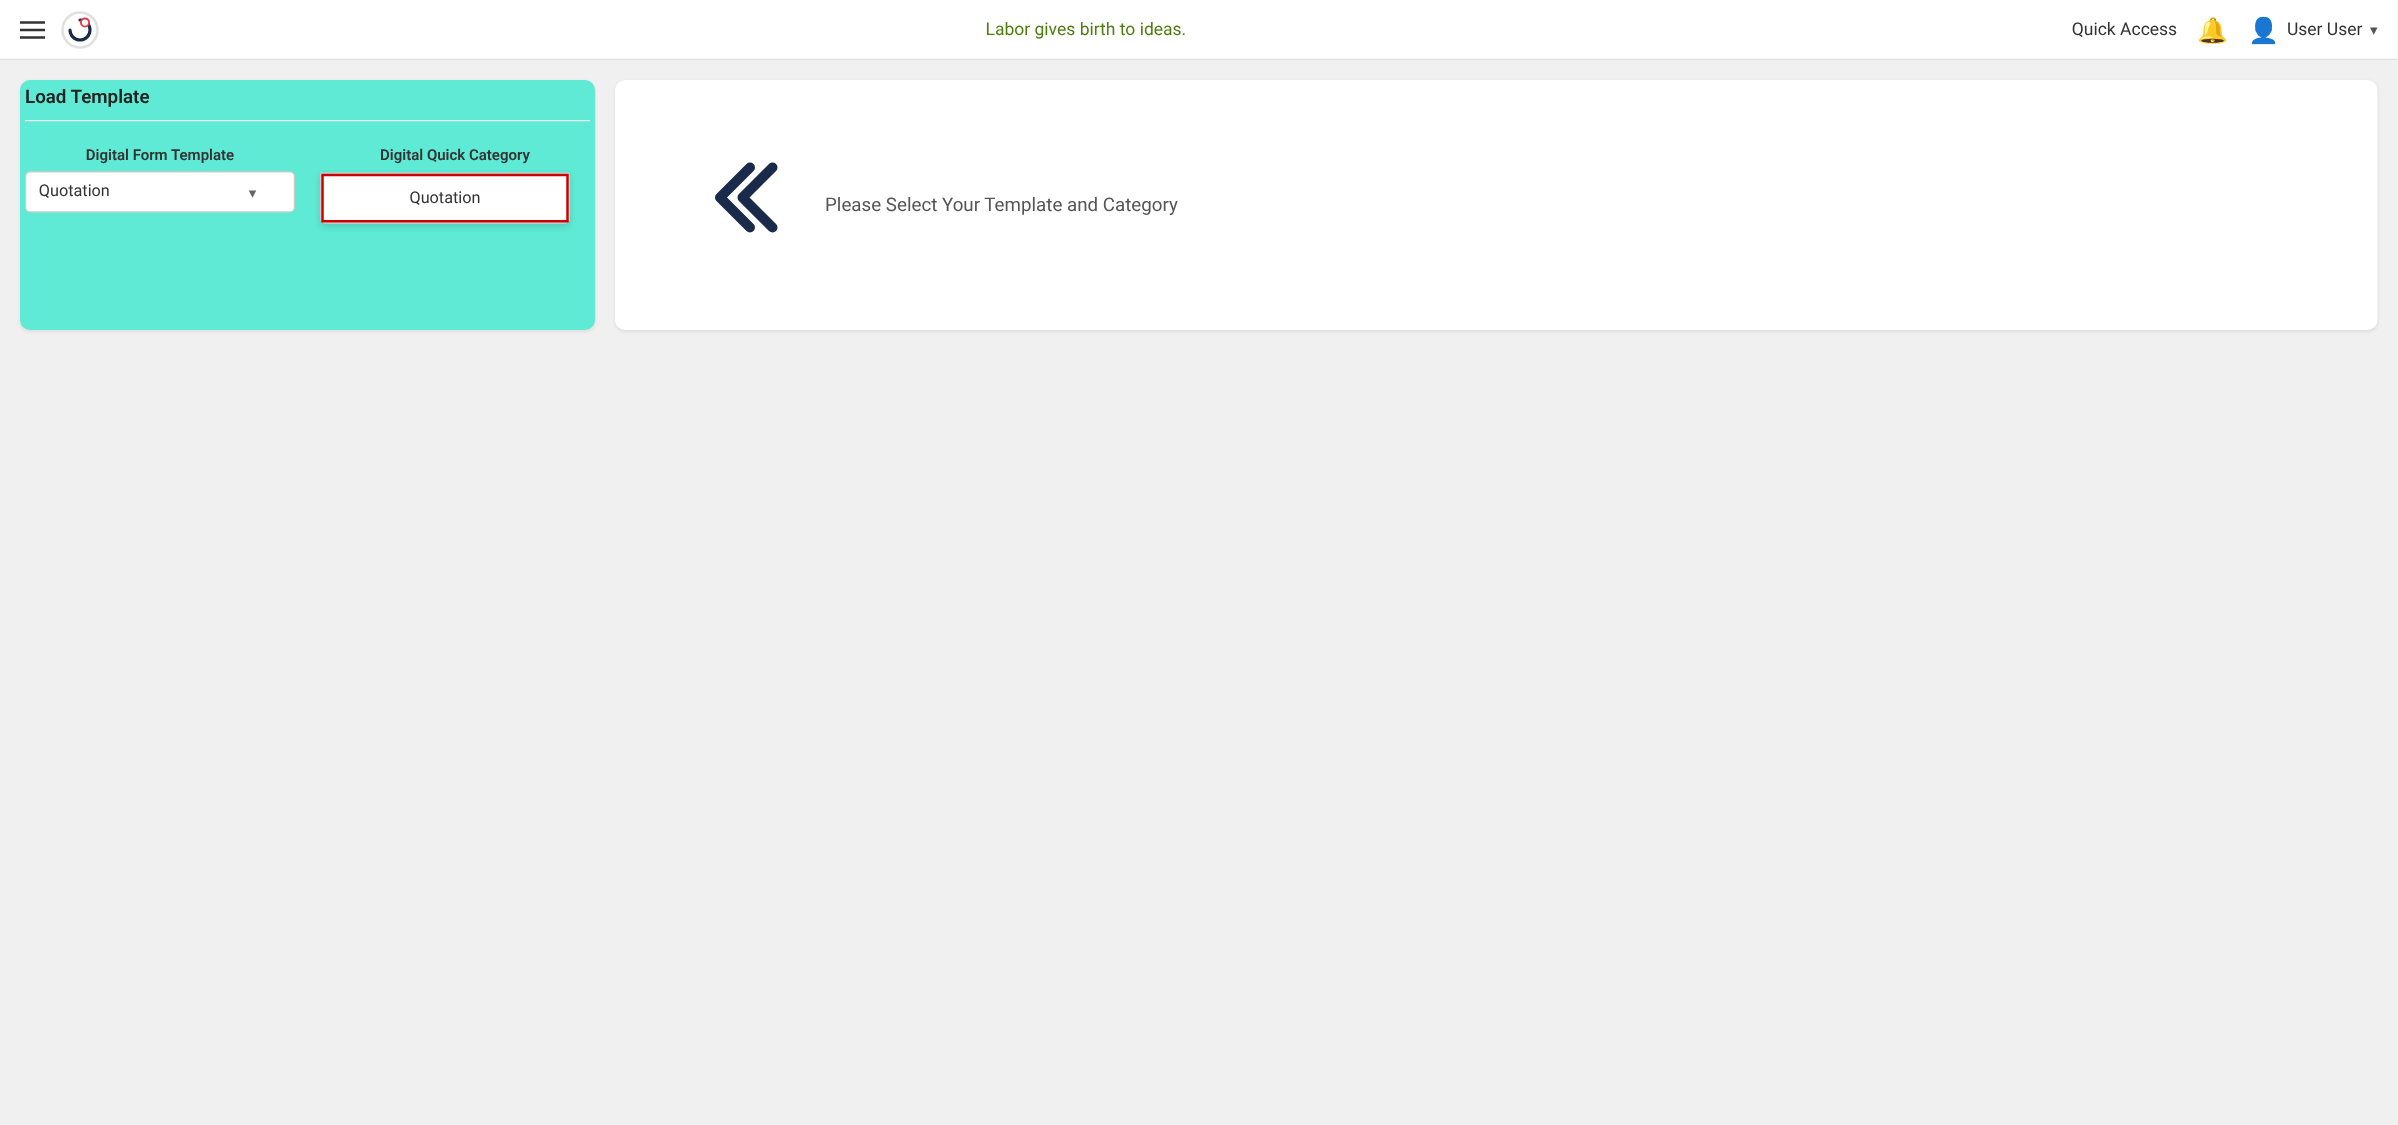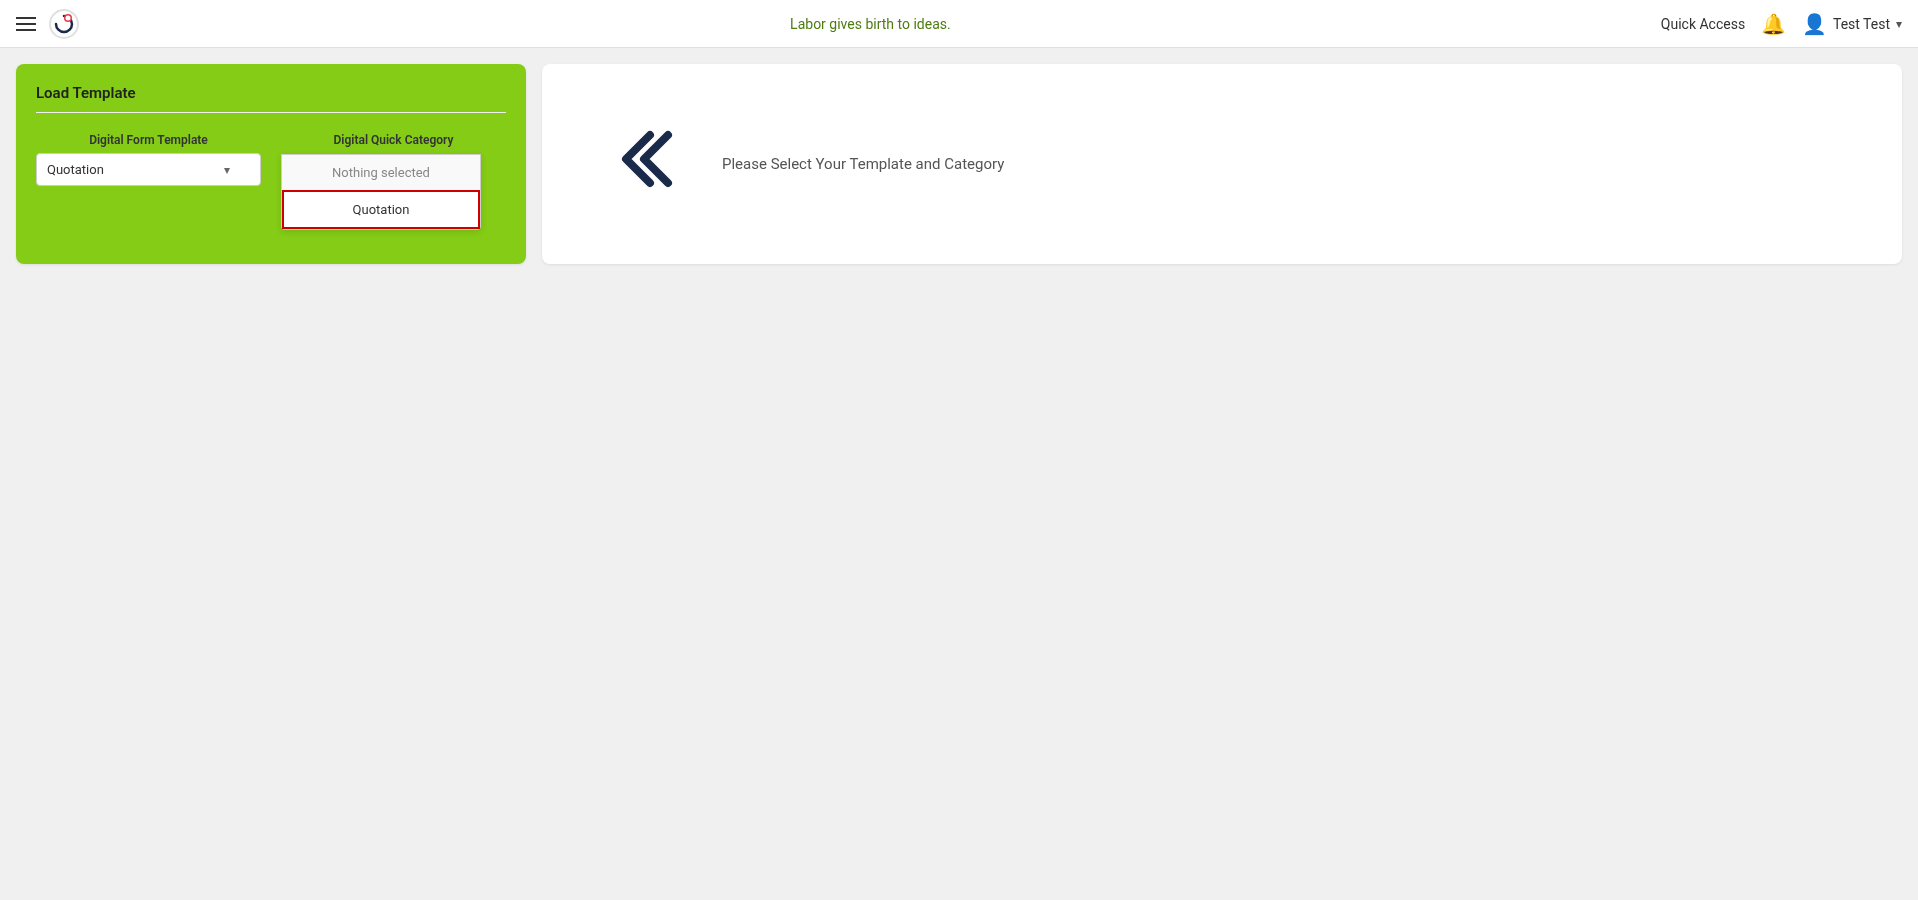--- a/index.html
+++ b/index.html
@@ -99,24 +99,24 @@
     
     .main-content {
       display: flex;
       gap: 16px;
       padding: 16px;
       height: calc(900px - 48px);
     }
 
     
     .left-panel {
-      background: #84cc16;
+      background: #5eead4;
       border-radius: 8px;
-      padding: 20px;
-      width: 510px;
+      padding: 4px;
+      width: 460px;
       min-height: 200px;
       height: fit-content;
       box-shadow: 0 1px 3px rgba(0,0,0,0.08);
       position: relative;
     }
 
     .panel-title {
       font-size: 15px;
       font-weight: 600;
       color: #222;
@@ -201,21 +201,21 @@
 
     
     .right-panel {
       flex: 1;
       background: #ffffff;
       border-radius: 8px;
       display: flex;
       align-items: center;
       justify-content: flex-start;
       padding: 40px 60px;
-      gap: 40px;
+      gap: 28px;
       height: fit-content;
       min-height: 200px;
       box-shadow: 0 1px 3px rgba(0,0,0,0.08);
     }
 
     .double-chevron-icon {
       font-size: 70px;
       color: #1a2a4a;
       line-height: 1;
       font-weight: 900;
@@ -254,21 +254,21 @@
 
   <div class="navbar-center">
     <span>Labor gives birth to ideas.</span>
   </div>
 
   <div class="navbar-right">
     <a class="quick-access-link">Quick Access</a>
     <span class="bell-icon">🔔</span>
     <div class="user-info">
       <span class="user-avatar-icon">👤</span>
-      <span>Test Test</span>
+      <span>User User</span>
       <span class="chevron-down-icon">▾</span>
     </div>
   </div>
 </nav>
 
 <div class="main-content">
 
   <div class="left-panel">
     <div class="panel-title">Load Template</div>
 
@@ -282,21 +282,20 @@
             <span class="dropdown-arrow">▾</span>
           </div>
         </div>
       </div>
 
       <div class="form-field">
         <label class="form-label">Digital Quick Category</label>
         <div class="select-wrapper">
 
           <div class="dropdown-menu">
-            <div class="dropdown-item placeholder">Nothing selected</div>
             <div class="dropdown-item selected-highlight">Quotation</div>
           </div>
         </div>
       </div>
 
     </div>
   </div>
 
   <div class="right-panel">
 

